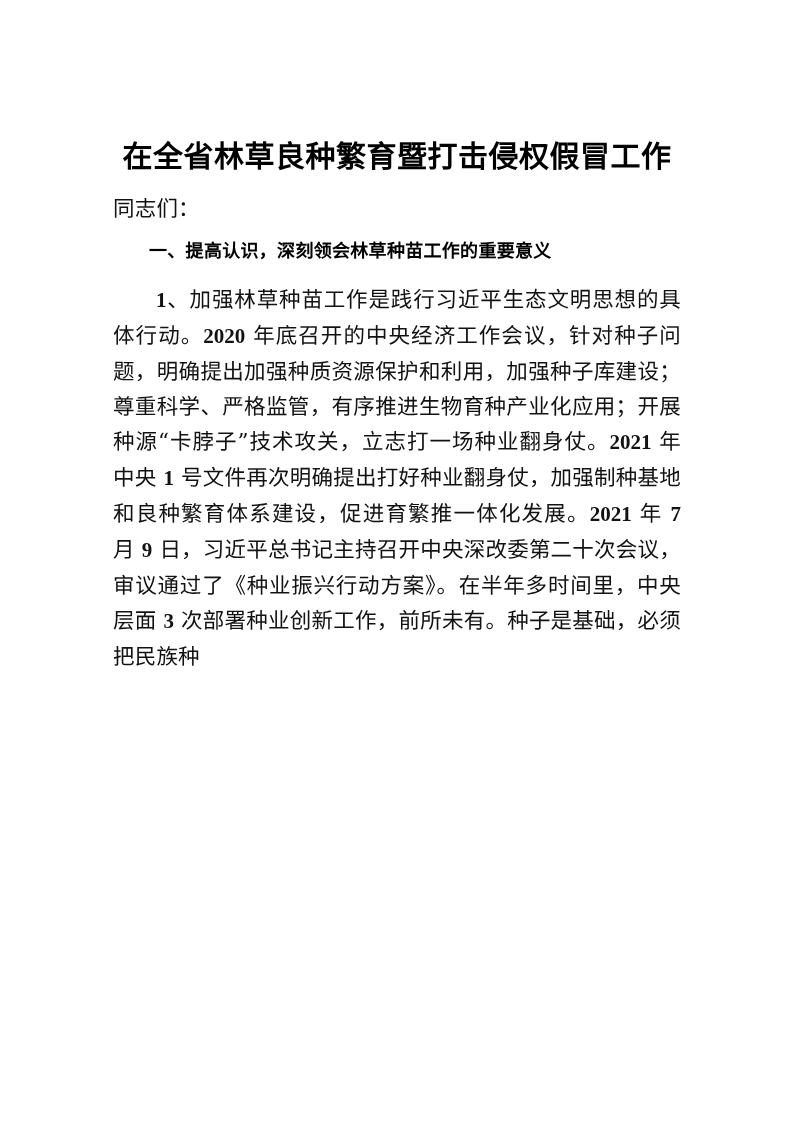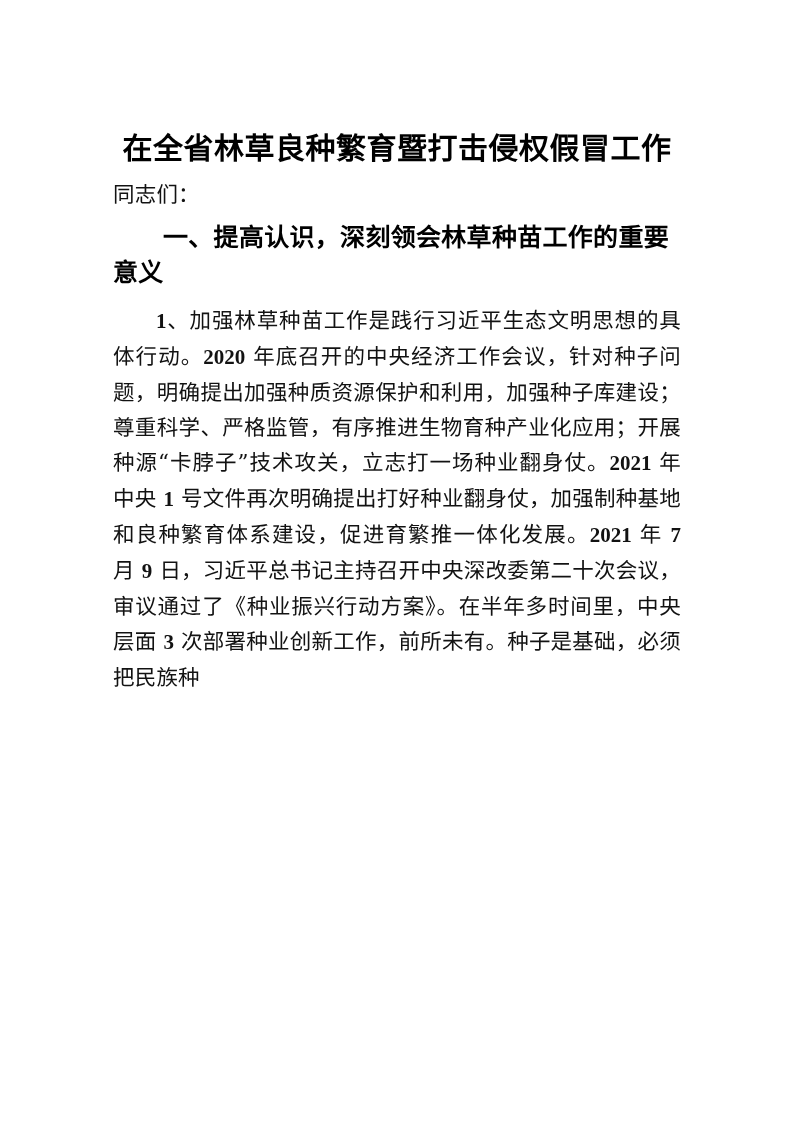--- a/index.html
+++ b/index.html
@@ -27,21 +27,21 @@
 
   .content {
     position: absolute;
     left: 113px;
     top: 0;
     width: 568px;
   }
 
   
   .doc-title {
-    margin: 0;
+    margin: 8px;
     padding-top: 128px;
     font-family: "DejaVu Serif", "Liberation Serif", serif;
     font-size: 30px;
     font-weight: 700;
     line-height: 41px;
     text-align: center;
     letter-spacing: 0.5px;
     color: #000000;
   }
   .title-line {
@@ -55,42 +55,42 @@
     font-family: "DejaVu Serif", "Liberation Serif", serif;
     font-size: 21.5px;
     line-height: 35px;
     text-align: justify;
     text-justify: inter-ideograph;
     letter-spacing: 0.2px;
     color: #121212;
     font-weight: 400;
   }
   .para.salutation {
-    margin-top: 8px;
+    margin-top: 14px;
     text-indent: 0;
   }
   .para.indent {
     text-indent: 2em;
   }
 
   
   .num {
     font-family: "Liberation Serif", "DejaVu Serif", serif;
     font-weight: 700;
     font-size: 21px;
     letter-spacing: 0;
   }
 
   
   .section-heading {
     margin: 0;
     padding-top: 8px;
     padding-bottom: 7px;
     font-family: "Liberation Sans", "DejaVu Sans", sans-serif;
-    font-size: 25px;
+    font-size: 18px;
     font-weight: 700;
     line-height: 35px;
     text-indent: 2em;
     text-align: left;
     letter-spacing: 0.3px;
     color: #000000;
   }
 
   .spacer-sm { height: 6px; }
 </style>

